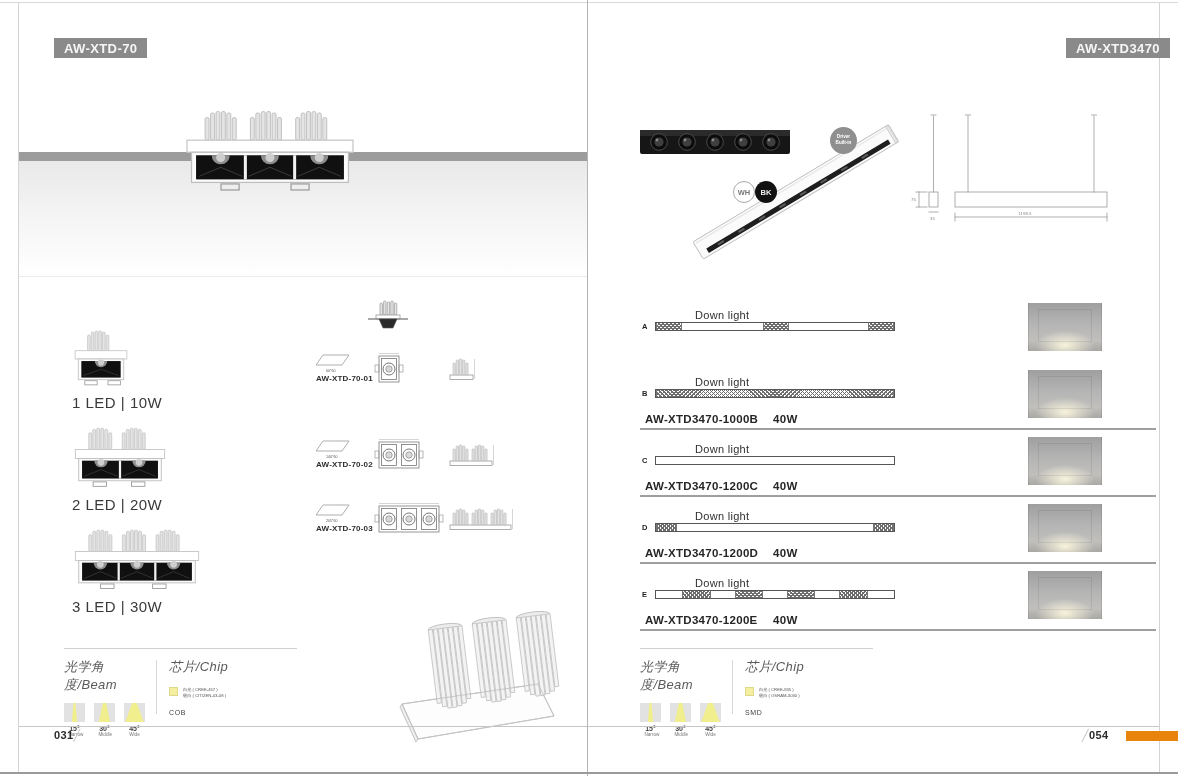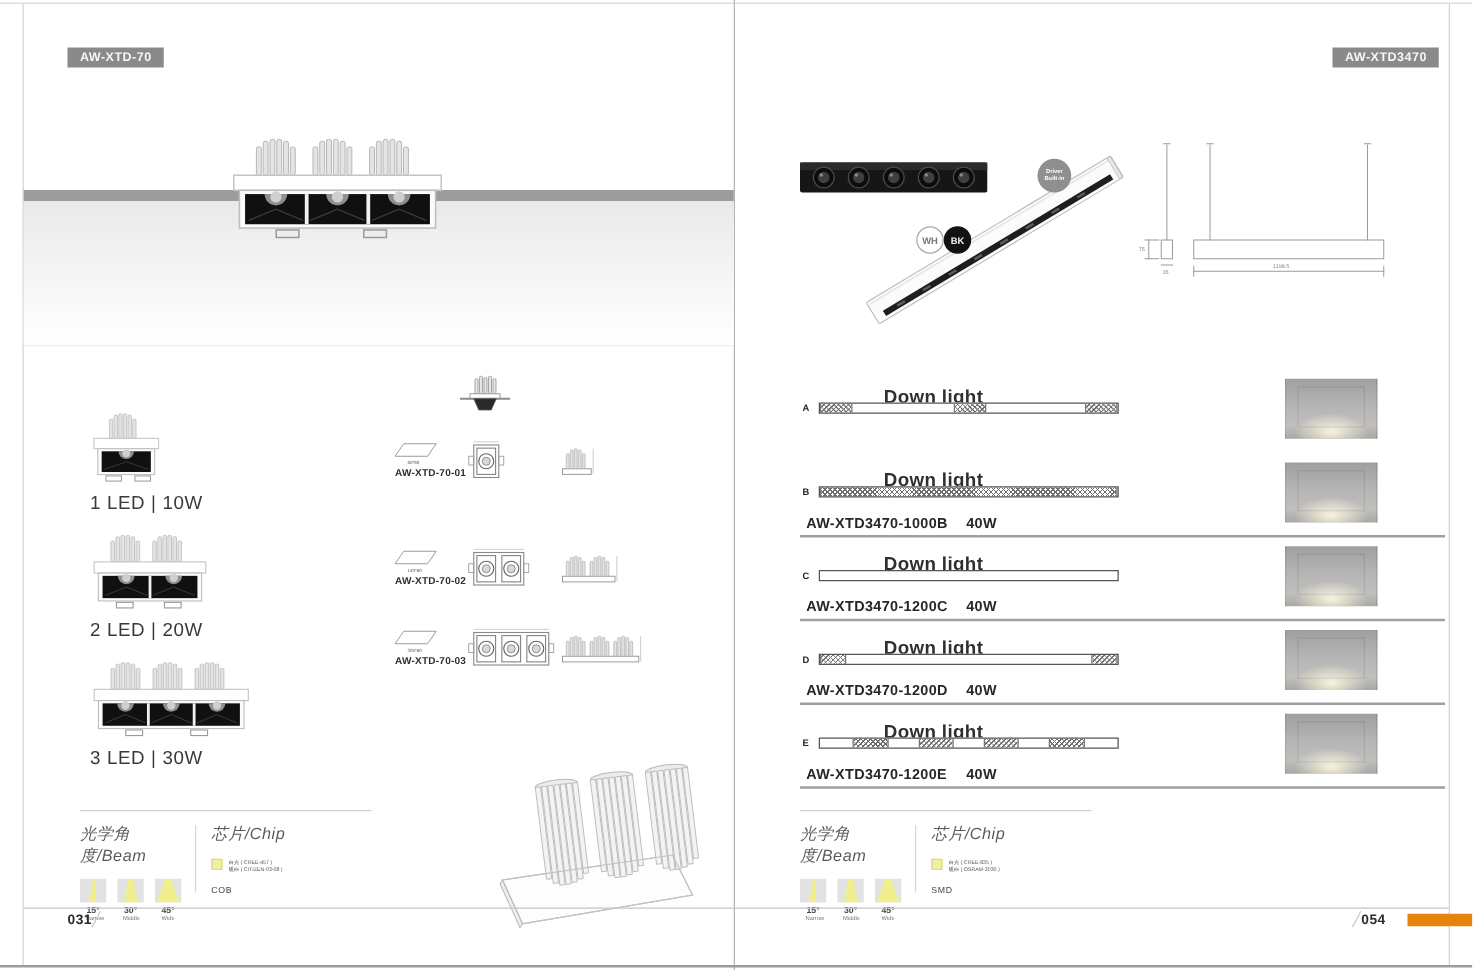--- a/index.html
+++ b/index.html
@@ -9,21 +9,21 @@
   svg { display:block; font-family:inherit; }
 
   
   .frame-top    { position:absolute; left:0; right:0; top:2px;  height:1px; background:#d8d8d8; }
   .frame-bottom { position:absolute; left:0; right:0; bottom:2px; height:2px; background:#9a9a9a; }
   .frame-left   { position:absolute; left:18px;  top:3px; bottom:4px; width:1px; background:#d4d4d4; }
   .frame-right  { position:absolute; left:1159px; top:3px; bottom:4px; width:1px; background:#d4d4d4; }
   .center-divider { position:absolute; left:587px; top:0; bottom:0; width:1px; background:#b4b4b4; }
 
   .model-badge { position:absolute; background:var(--badge,#8a8a8a); color:#f6f6f6;
-    font-size:10px; font-weight:bold; letter-spacing:.4px; padding:3px 10px 2px; }
+    font-size:13px; font-weight:bold; letter-spacing:.4px; padding:3px 10px 2px; }
   .badge-left  { left:54px; top:38px; }
   .badge-right { left:1066px; top:38px; }
 
   
   .ceiling-band { position:absolute; left:19px; top:152px; width:568px; height:9px; background:var(--band,#9c9c9c); }
   .under-grad   { position:absolute; left:19px; top:161px; width:568px; height:116px;
                   background:linear-gradient(180deg,#e9e9e9 0%, #f7f7f7 60%, #ffffff 100%);
                   border-bottom:1px solid #ececec; }
   .hero { position:absolute; left:182px; top:110px; }
 
@@ -87,21 +87,21 @@
      font-size:7.5px; font-weight:bold; display:flex; align-items:center; justify-content:center; }
   .finish-wh { left:733px; top:181px; background:#fff; border:1px solid #a8a8a8; color:#777; }
   .finish-bk { left:755px; top:181px; background:#121212; color:#f0f0f0; }
   .driver-badge { position:absolute; left:830px; top:127px; width:27px; height:27px; border-radius:50%;
      background:#8f8f8f; }
   .dims { position:absolute; left:905px; top:100px; }
 
   
   .product-list { position:absolute; left:640px; top:305px; width:520px; }
   .product-row { position:relative; height:67px; }
-  .dl-label { position:absolute; left:55px; top:4px; font-size:15px; font-weight:bold; color:#2f2f2f; letter-spacing:.3px;margin-left:12px; }
+  .dl-label { position:absolute; left:55px; top:4px; font-size:11px; font-weight:normal; color:#2f2f2f; letter-spacing:.3px; }
   .bar-wrap { position:absolute; left:15px; top:17px; width:240px; height:9px; }
   .row-letter { position:absolute; left:-13px; top:0px; font-size:7.5px; font-weight:bold; color:#222; }
   .bar { position:absolute; inset:0; background:#fff; border:1px solid #555; }
   .hatch { position:absolute; top:0; bottom:0;
     background:
       repeating-linear-gradient(45deg,#6e6e6e 0 .9px,transparent .9px 2.8px),
       repeating-linear-gradient(-45deg,#6e6e6e 0 .9px,transparent .9px 2.8px);
     border-left:1px solid #777; border-right:1px solid #777; }
   .model-line { position:absolute; left:0; top:41px; width:516px; display:flex;
     padding:0 0 3px 5px; border-bottom:2px solid #9f9f9f;

